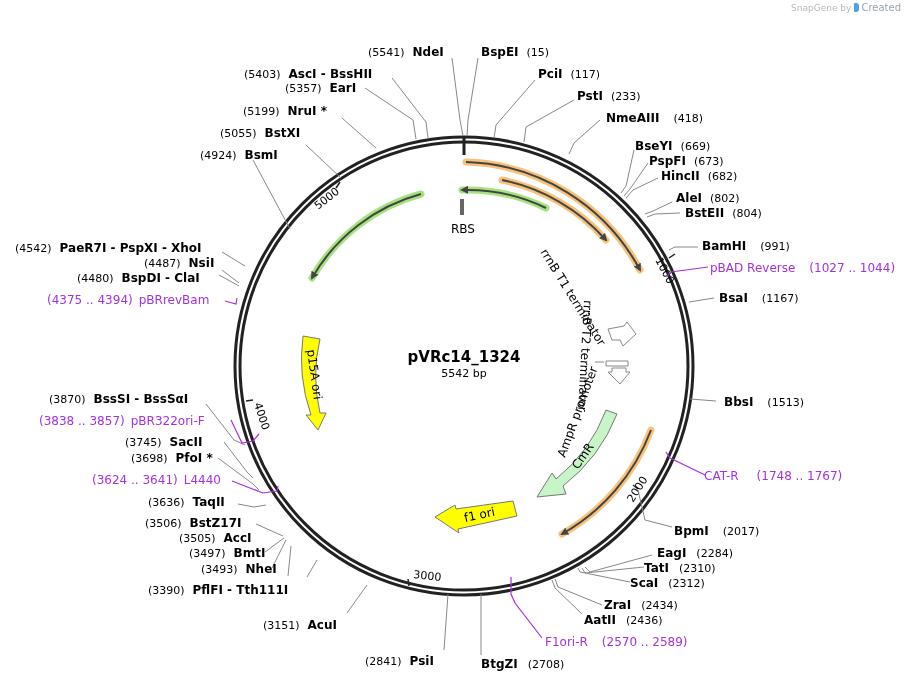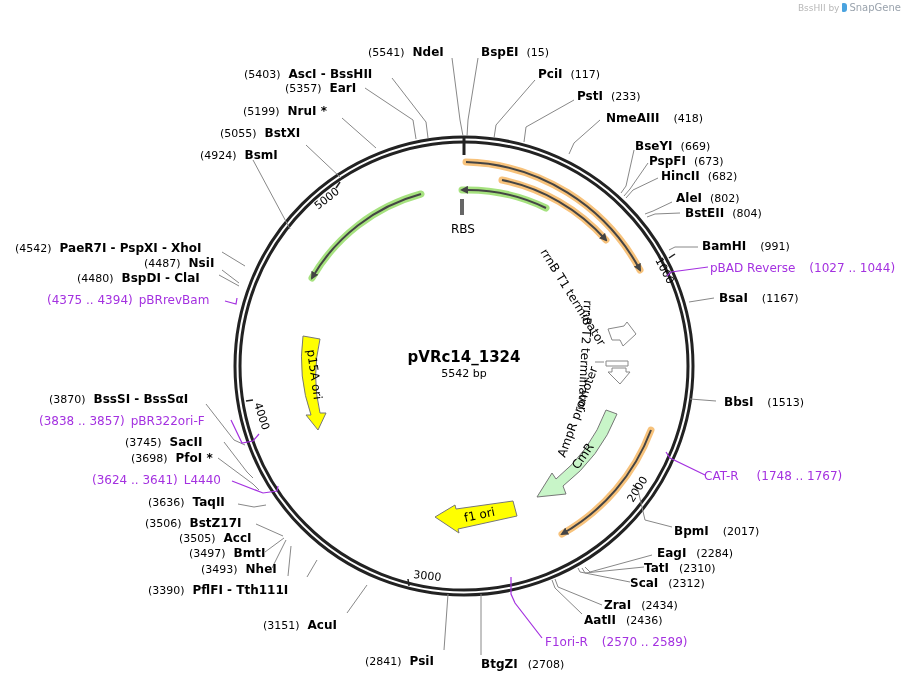--- a/index.html
+++ b/index.html
@@ -11,21 +11,21 @@
   .enz { font-family:"DejaVu Sans", sans-serif; font-size:12px; font-weight:bold; fill:#000; }
   .pos { font-family:"DejaVu Sans", sans-serif; font-size:11px; fill:#000; }
   .prim { font-family:"DejaVu Sans", sans-serif; font-size:12px; fill:#a431e0; }
   .feat { font-family:"DejaVu Sans", sans-serif; font-size:12px; fill:#000; }
   .tick { font-family:"DejaVu Sans", sans-serif; font-size:11px; fill:#000; }
 </style>
 </head>
 <body>
 
 <div class="wm">
-  <span>BssHII by</span><span class="logo"></span><b>SnapGene</b>
+  <span>SnapGene by</span><span class="logo"></span><b>Created</b>
 </div>
 
 <svg width="907" height="682" viewBox="0 0 907 682">
   <defs>
     <marker id="arrDark" markerWidth="8" markerHeight="8" refX="6" refY="4" orient="auto" markerUnits="userSpaceOnUse">
       <path d="M0,0 L8,4 L0,8 z" fill="#444"></path>
     </marker>
   </defs>
 
   <g>

